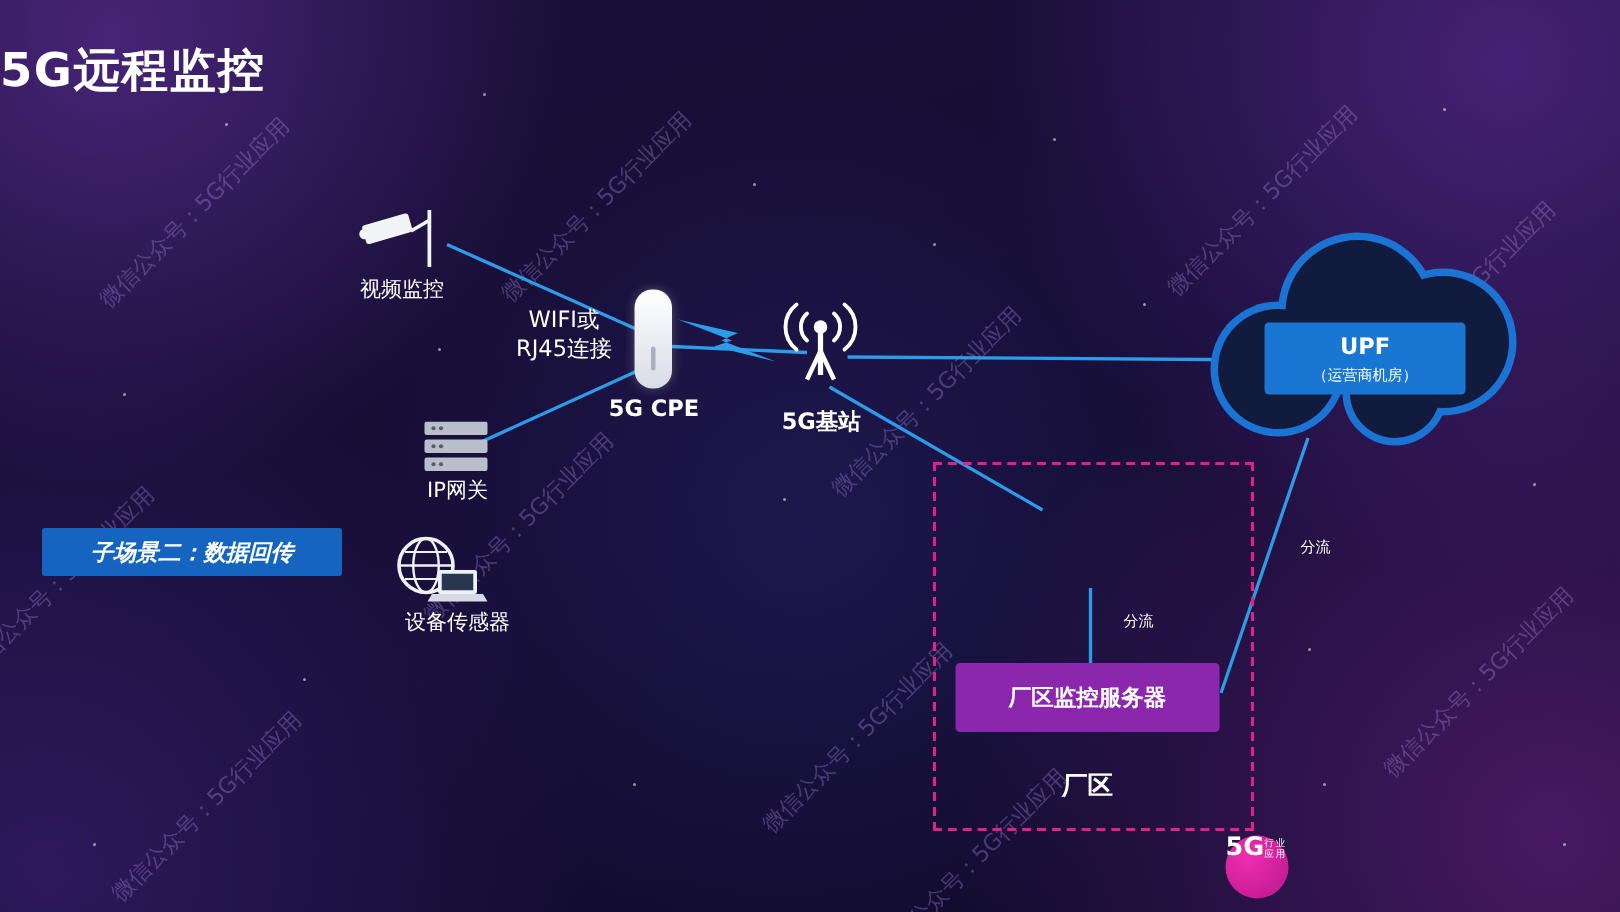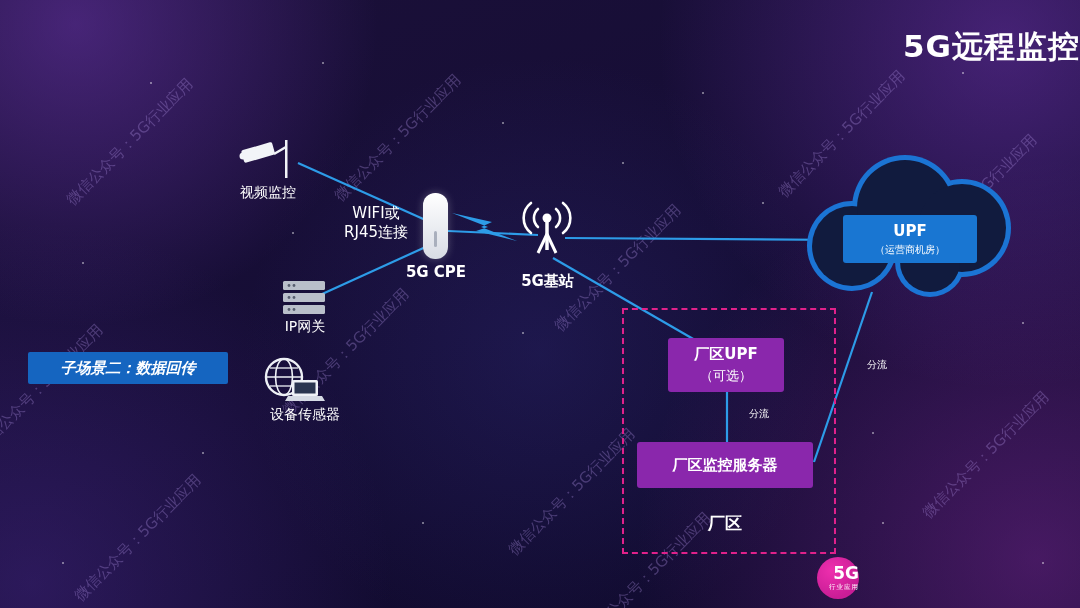--- a/index.html
+++ b/index.html
@@ -29,21 +29,21 @@
     pointer-events:none;
   }
   .star{position:absolute;width:2px;height:2px;border-radius:50%;background:#fff;opacity:.55;z-index:1;}
   .lines{position:absolute;left:0;top:0;z-index:2;pointer-events:none;}
   .connector{stroke:var(--c-line);stroke-width:2.2;fill:none;}
   .bolt{fill:var(--c-line);}
   .icon{position:absolute;z-index:3;}
   .label{position:absolute;z-index:4;color:#fff;text-align:center;font-size:14px;}
   .title{
     position:absolute;z-index:4;left:0;top:26px;width:100%;margin:0;
-    text-align:right;font-size:31px;font-weight:700;letter-spacing:1px;color:#fff;
+    text-align:left;font-size:31px;font-weight:700;letter-spacing:1px;color:#fff;
   }
   .scen{
     position:absolute;z-index:4;left:28px;width:200px;height:32px;line-height:32px;
     background:var(--c-scenario);text-align:center;font-size:15px;font-weight:600;border-radius:2px;
   }
   .s1{top:162px;} .s2{top:352px;font-style:italic;}
   .cpe-device{
     position:absolute;z-index:3;left:423px;top:193px;width:25px;height:66px;
     border-radius:12px;background:linear-gradient(180deg,#ffffff,#d8dce5);
     box-shadow:0 0 8px rgba(255,255,255,.25);
@@ -64,21 +64,21 @@
   .factory-upf .l2{font-size:13px;}
   .factory-server{left:637px;top:442px;width:176px;height:46px;background:var(--c-factory);font-size:15px;font-weight:700;}
   .dashed-area{
     position:absolute;z-index:2;left:622px;top:308px;width:210px;height:242px;
     border:2px dashed var(--c-dash);
   }
   .split{font-size:10px;}
   .footer-logo{
     position:absolute;z-index:5;left:817px;top:557px;width:42px;height:42px;border-radius:50%;
     background:radial-gradient(circle at 35% 32%, #ee2fae, var(--c-logo) 70%);
-    display:flex;flex-direction:column;align-items:flex-end;justify-content:center;line-height:1;
+    display:flex;flex-direction:row;align-items:flex-start;justify-content:center;line-height:1;
   }
   .footer-logo .big{font-size:17px;font-weight:700;}
   .footer-logo .small{font-size:6.5px;letter-spacing:1px;margin-top:2px;}
   .footer-text{position:absolute;z-index:5;left:872px;top:567px;font-size:17.5px;font-weight:700;}
   .area-label{font-size:17px;font-weight:700;}
 </style>
 </head>
 <body>
 
 <div class="stage">
@@ -198,24 +198,20 @@
       <circle cx="172" cy="80" r="44"></circle>
         <circle cx="140" cy="114" r="30"></circle>
     </g>
   </svg>
   <div class="box upf-box">
     <span class="l1">UPF</span>
     <span class="l2">（运营商机房）</span>
   </div>
 
   <div class="dashed-area"></div>
-  <div class="box factory-upf">
-    <span class="l1">厂区UPF</span>
-    <span class="l2">（可选）</span>
-  </div>
   <div class="box factory-server">厂区监控服务器</div>
   <div class="label area-label" style="left:690px;top:512px;width:70px;">厂区</div>
 
   <div class="label split" style="left:739px;top:407px;width:40px;">分流</div>
   <div class="label split" style="left:857px;top:358px;width:40px;">分流</div>
 
   <div class="footer-logo">
     <span class="big">5G</span>
     <span class="small">行业应用</span>
   </div>

